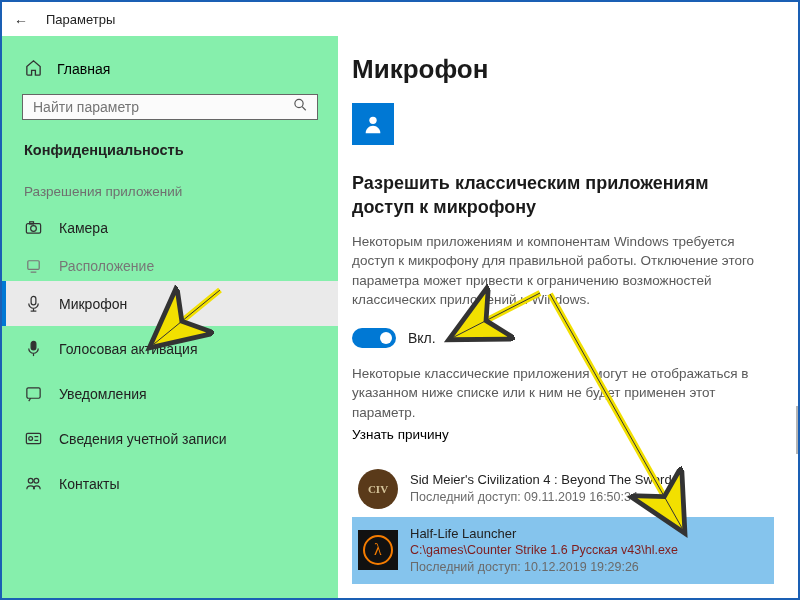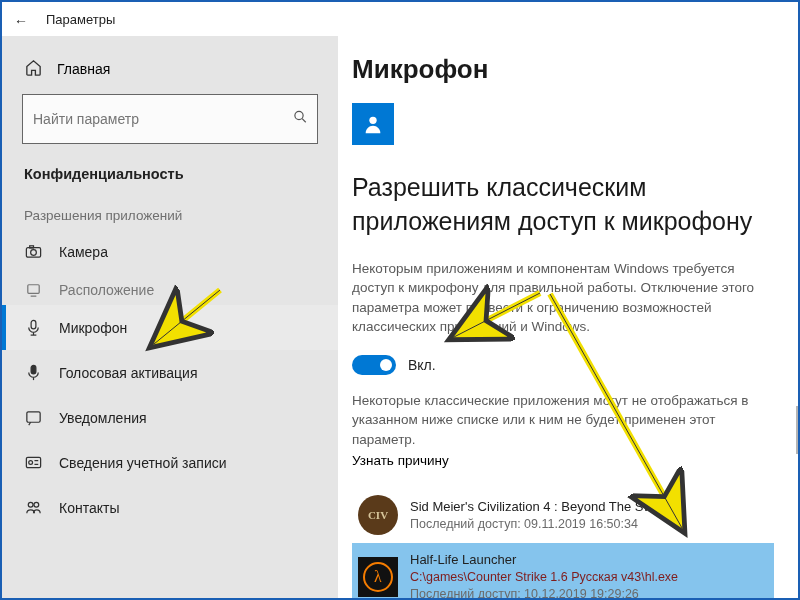--- a/index.html
+++ b/index.html
@@ -1,39 +1,39 @@
 <!DOCTYPE html>
 <html><head>
 <meta charset="utf-8">
 <style>
   * { box-sizing: border-box; margin: 0; padding: 0; font-family: "Segoe UI", Tahoma, sans-serif; }
   html, body { width: 800px; height: 600px; overflow: hidden; background: #fff; }
   .window { width: 800px; height: 600px; border: 2px solid #1a5fb4; position: relative; background: #fff; display: flex; flex-direction: column; }
   .titlebar { height: 34px; background: #fff; display: flex; align-items: center; padding: 0 12px; font-size: 13px; color: #222; gap: 18px; }
   .titlebar .back { font-size: 14px; cursor: pointer; }
   .body { flex: 1; display: flex; overflow: hidden; }
-  .sidebar { width: 336px; background: #e5e5e5; padding: 14px 0 0 0; border-right: none; display: flex; flex-direction: column; }
+  .sidebar { width: 336px; background: #86efac; padding: 14px 0 0 0; border-right: none; display: flex; flex-direction: column; }
   .home-row { display: flex; align-items: center; gap: 14px; padding: 8px 22px 14px 22px; font-size: 14px; cursor: pointer; }
   .home-row svg { width: 19px; height: 19px; }
   .search-wrap { padding: 0 20px 18px 20px; }
-  .search { width: 100%; height: 50px; border: 1px solid #666; background: #fbfbfb; padding: 0 38px 0 10px; font-size: 14px; position: relative; }
+  .search { width: 100%; height: 26px; border: 1px solid #666; background: #fbfbfb; padding: 0 38px 0 10px; font-size: 14px; position: relative; }
   .search-box { position: relative; }
   .search-box .mag { position: absolute; right: 10px; top: 50%; transform: translateY(-50%); color: #555; }
   .section-title { font-size: 14.5px; font-weight: 600; padding: 4px 22px 18px 22px; color: #222; }
   .subhead { font-size: 13.5px; color: #6f6f6f; padding: 8px 22px 6px 22px; }
   .nav-list { display: flex; flex-direction: column; }
   .nav-item { display: flex; align-items: center; gap: 16px; padding: 13px 22px; font-size: 14px; color: #222; cursor: pointer; position: relative; }
   .nav-item .icon { width: 19px; height: 19px; display: inline-flex; align-items: center; justify-content: center; }
   .nav-item.active { background: #eaeaea; }
   .nav-item.active::before { content: ""; position: absolute; left: 0; top: 0; bottom: 0; width: 4px; background: #0078d4; }
   .content { flex: 1; padding: 18px 24px 8px 14px; overflow: hidden; position: relative; }
   .page-title { font-size: 26px; font-weight: 600; margin-bottom: 18px; padding-left: 0; color: #1a1a1a; }
   .avatar-square { width: 42px; height: 42px; background: #0078d4; display: flex; align-items: center; justify-content: center; margin-bottom: 26px; }
   .avatar-square svg { fill: #fff; width: 22px; height: 22px; }
-  .section-h { font-size: 25px; font-weight: 400; line-height: 1.35; margin-bottom: 20px; color: #1a1a1a; }
+  .section-h { font-size: 18px; font-weight: 700; line-height: 1.35; margin-bottom: 12px; color: #1a1a1a; }
   .desc { font-size: 13.5px; color: #5a5a5a; line-height: 1.45; margin-bottom: 18px; }
   .toggle-row { display: flex; align-items: center; gap: 12px; margin-bottom: 16px; }
   .toggle { width: 44px; height: 20px; border-radius: 10px; background: #0078d4; position: relative; cursor: pointer; }
   .toggle .knob { width: 12px; height: 12px; border-radius: 50%; background: #fff; position: absolute; top: 4px; right: 4px; }
   .toggle-label { font-size: 14px; color: #222; }
   .note { font-size: 13.5px; color: #5a5a5a; line-height: 1.45; margin-bottom: 2px; }
   .link { color: #000000; font-size: 13.5px; cursor: pointer; }
   .app-list { margin-top: 18px; display: flex; flex-direction: column; gap: 0; }
   .app-row { display: flex; align-items: center; gap: 12px; padding: 8px 6px; }
   .app-row.highlight { background: #85c4ed; }

